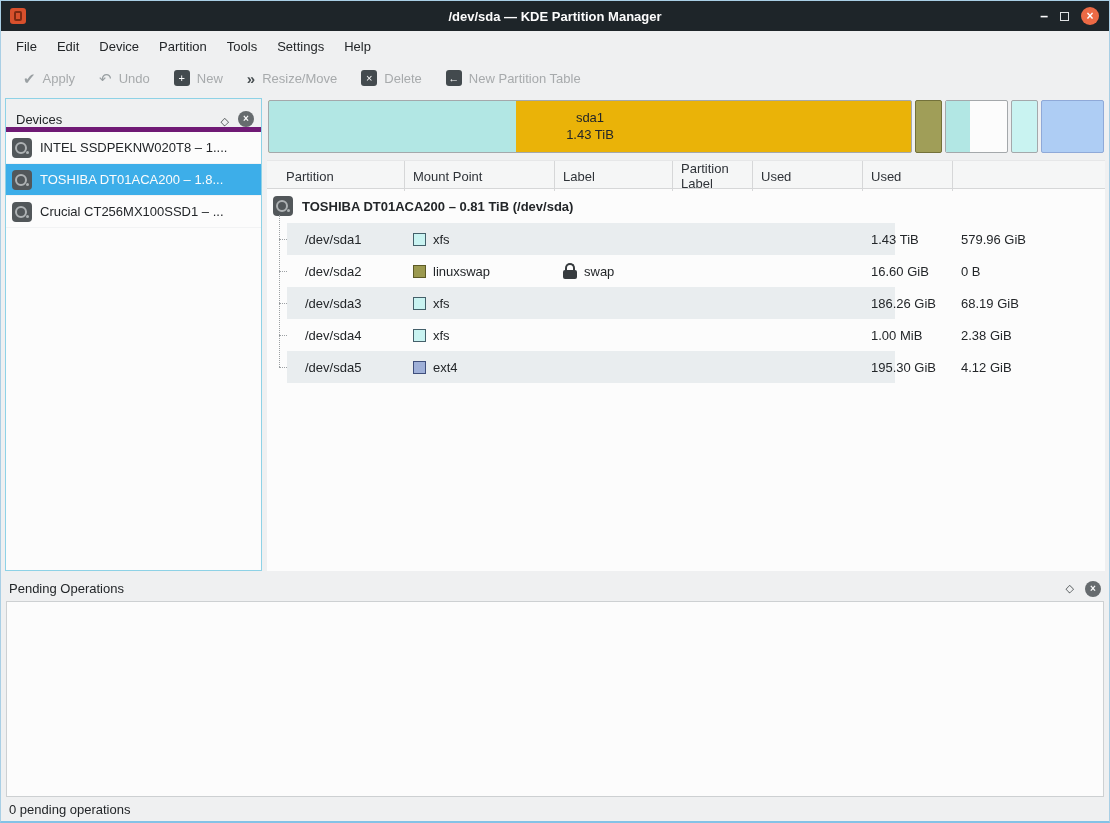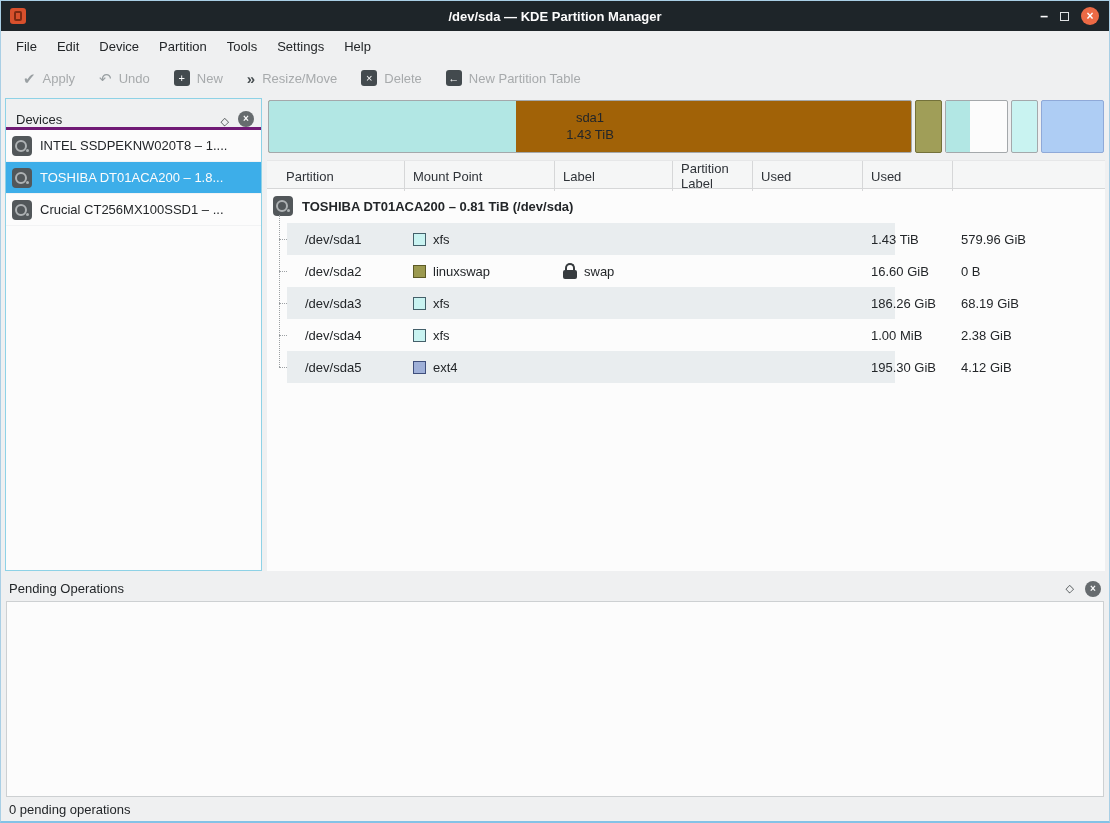--- a/index.html
+++ b/index.html
@@ -30,21 +30,21 @@
   .icon-box { width:16px; height:16px; background:#434a4e; border-radius:3px; color:#fcfcfc;
     display:flex; align-items:center; justify-content:center; font-size:11px; line-height:1; }
   
   .main { flex:1; display:flex; gap:5px; padding:3px 4px 5px 4px; min-height:0; }
   .devices { width:257px; flex:none; background:#fcfcfc; border:1px solid #8ed2e6; display:flex; flex-direction:column; }
   .panel-hd { height:28px; background:#eff0f1; display:flex; align-items:flex-end; padding:0 7px 0 10px; gap:9px; flex:none; }
   .panel-title { flex:1; }
   .float-ic { color:#3a3f42; font-size:11px; line-height:1; }
   .close-circle { width:16px; height:16px; border-radius:50%; background:#666b6e; color:#fcfcfc; font-size:10px;
     display:flex; align-items:center; justify-content:center; font-weight:bold; line-height:1; flex:none; }
-  .device-list { flex:1; background:#fcfcfc; border-top:3px solid #701a75; }
+  .device-list { flex:1; background:#fcfcfc; border-top:5px solid #701a75; }
   .dev-item { height:32px; display:flex; align-items:center; gap:8px; padding:0 6px; border-bottom:1px solid #f2f3f4; }
   .dev-item.selected { background:#3daee9; color:#fcfcfc; }
   .disk-icon { width:20px; height:20px; border-radius:4px; background:#52575a; position:relative; flex:none; }
   .disk-icon::before { content:''; position:absolute; left:3px; top:4px; width:8px; height:8px; border:2px solid #aeb2b4; border-radius:50%; }
   .disk-icon::after { content:''; position:absolute; right:3px; bottom:4px; width:3px; height:3px; background:#aeb2b4; border-radius:50%; }
   .dev-label { white-space:nowrap; overflow:hidden; }
   
   .right { flex:1; display:flex; flex-direction:column; min-width:0; }
   .pbar { height:60px; flex:none; display:flex; gap:3px; padding:2px 1px 5px 1px; }
   .seg { position:relative; border:1px solid #a6aaad; border-radius:2px; overflow:hidden; background:#fcfcfc; }
@@ -150,21 +150,21 @@
         <div class="dev-item">
           <span class="disk-icon"></span>
           <span class="dev-label">Crucial CT256MX100SSD1 – ...</span>
         </div>
       </div>
     </div>
 
     <div class="right">
 
       <div class="pbar">
-        <div class="seg seg1" style="background:#a16207;border-color:#a4a8ab">
+        <div class="seg seg1" style="background:#eab308;border-color:#a4a8ab">
           <div class="fill" style="width:38.5%;background:#b2e7e4"></div>
           <div class="seg-label">
             <span>sda1</span>
             <span>1.43 TiB</span>
           </div>
         </div>
         <div class="seg seg-sm" style="background:#a09e58;border-color:#73713a"></div>
         <div class="seg seg-md" style="background:#fcfcfc;border-color:#a4a8ab">
           <div class="fill" style="width:40%;background:#b2e7e4"></div>
         </div>

